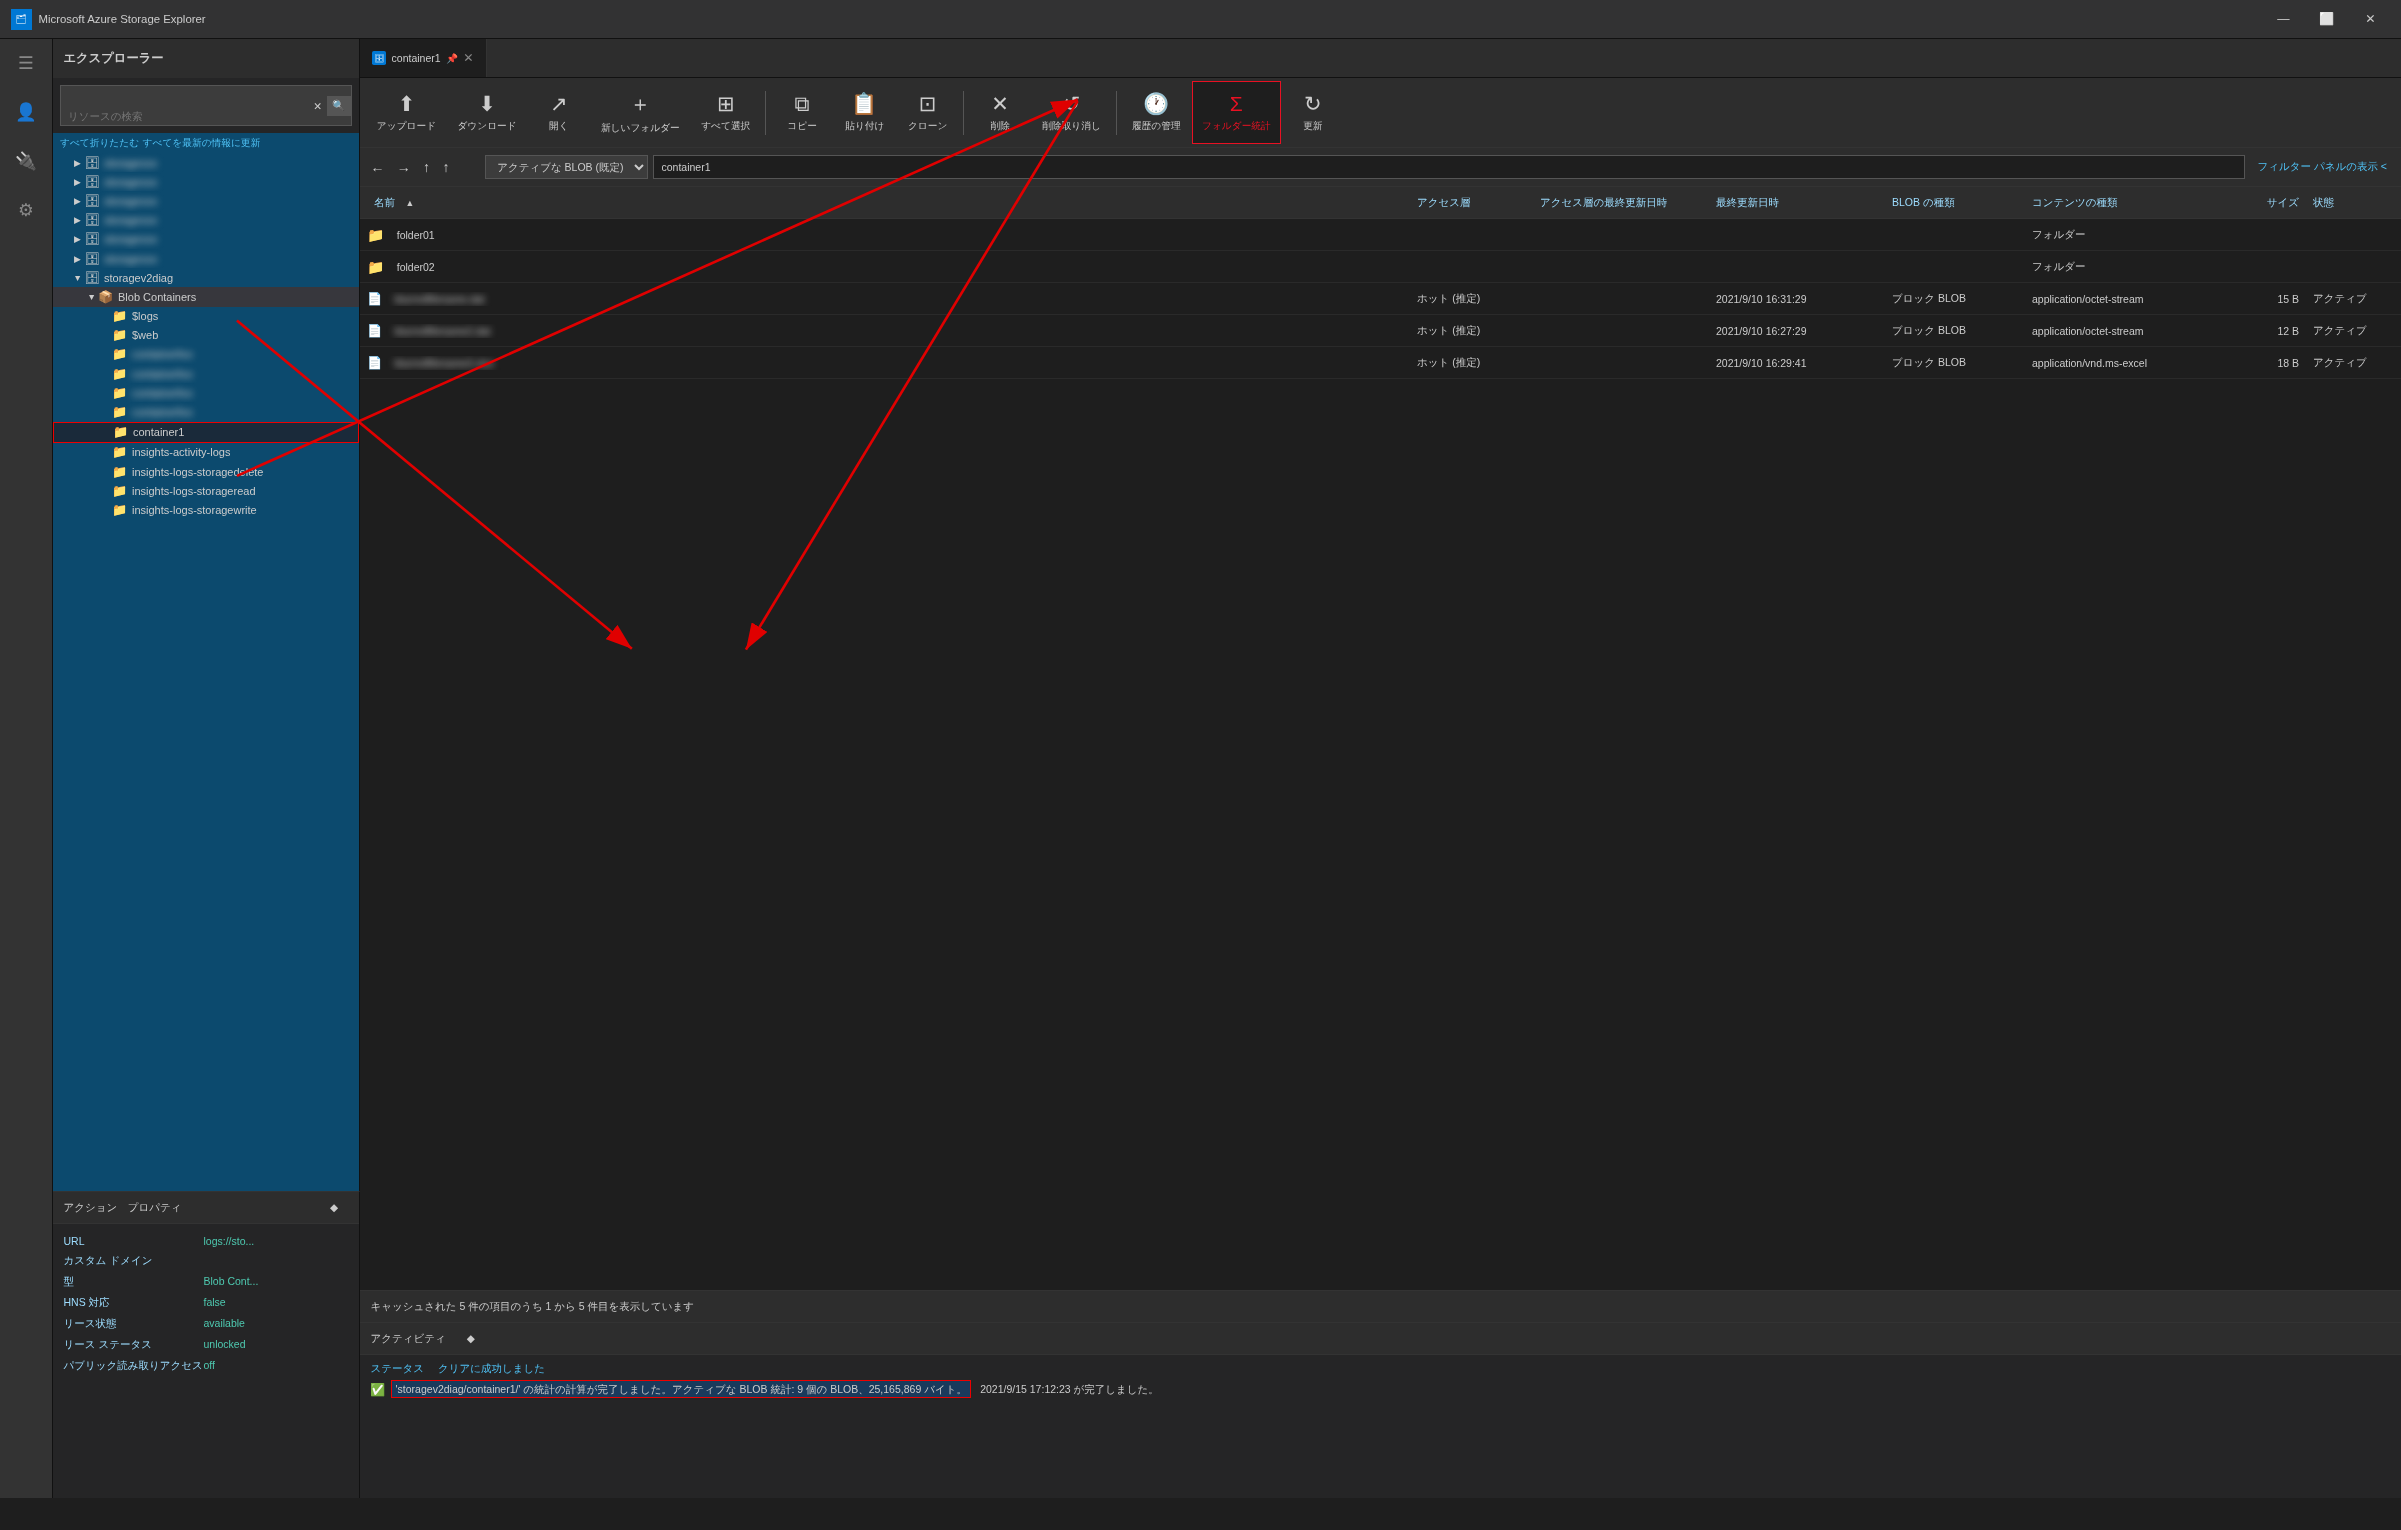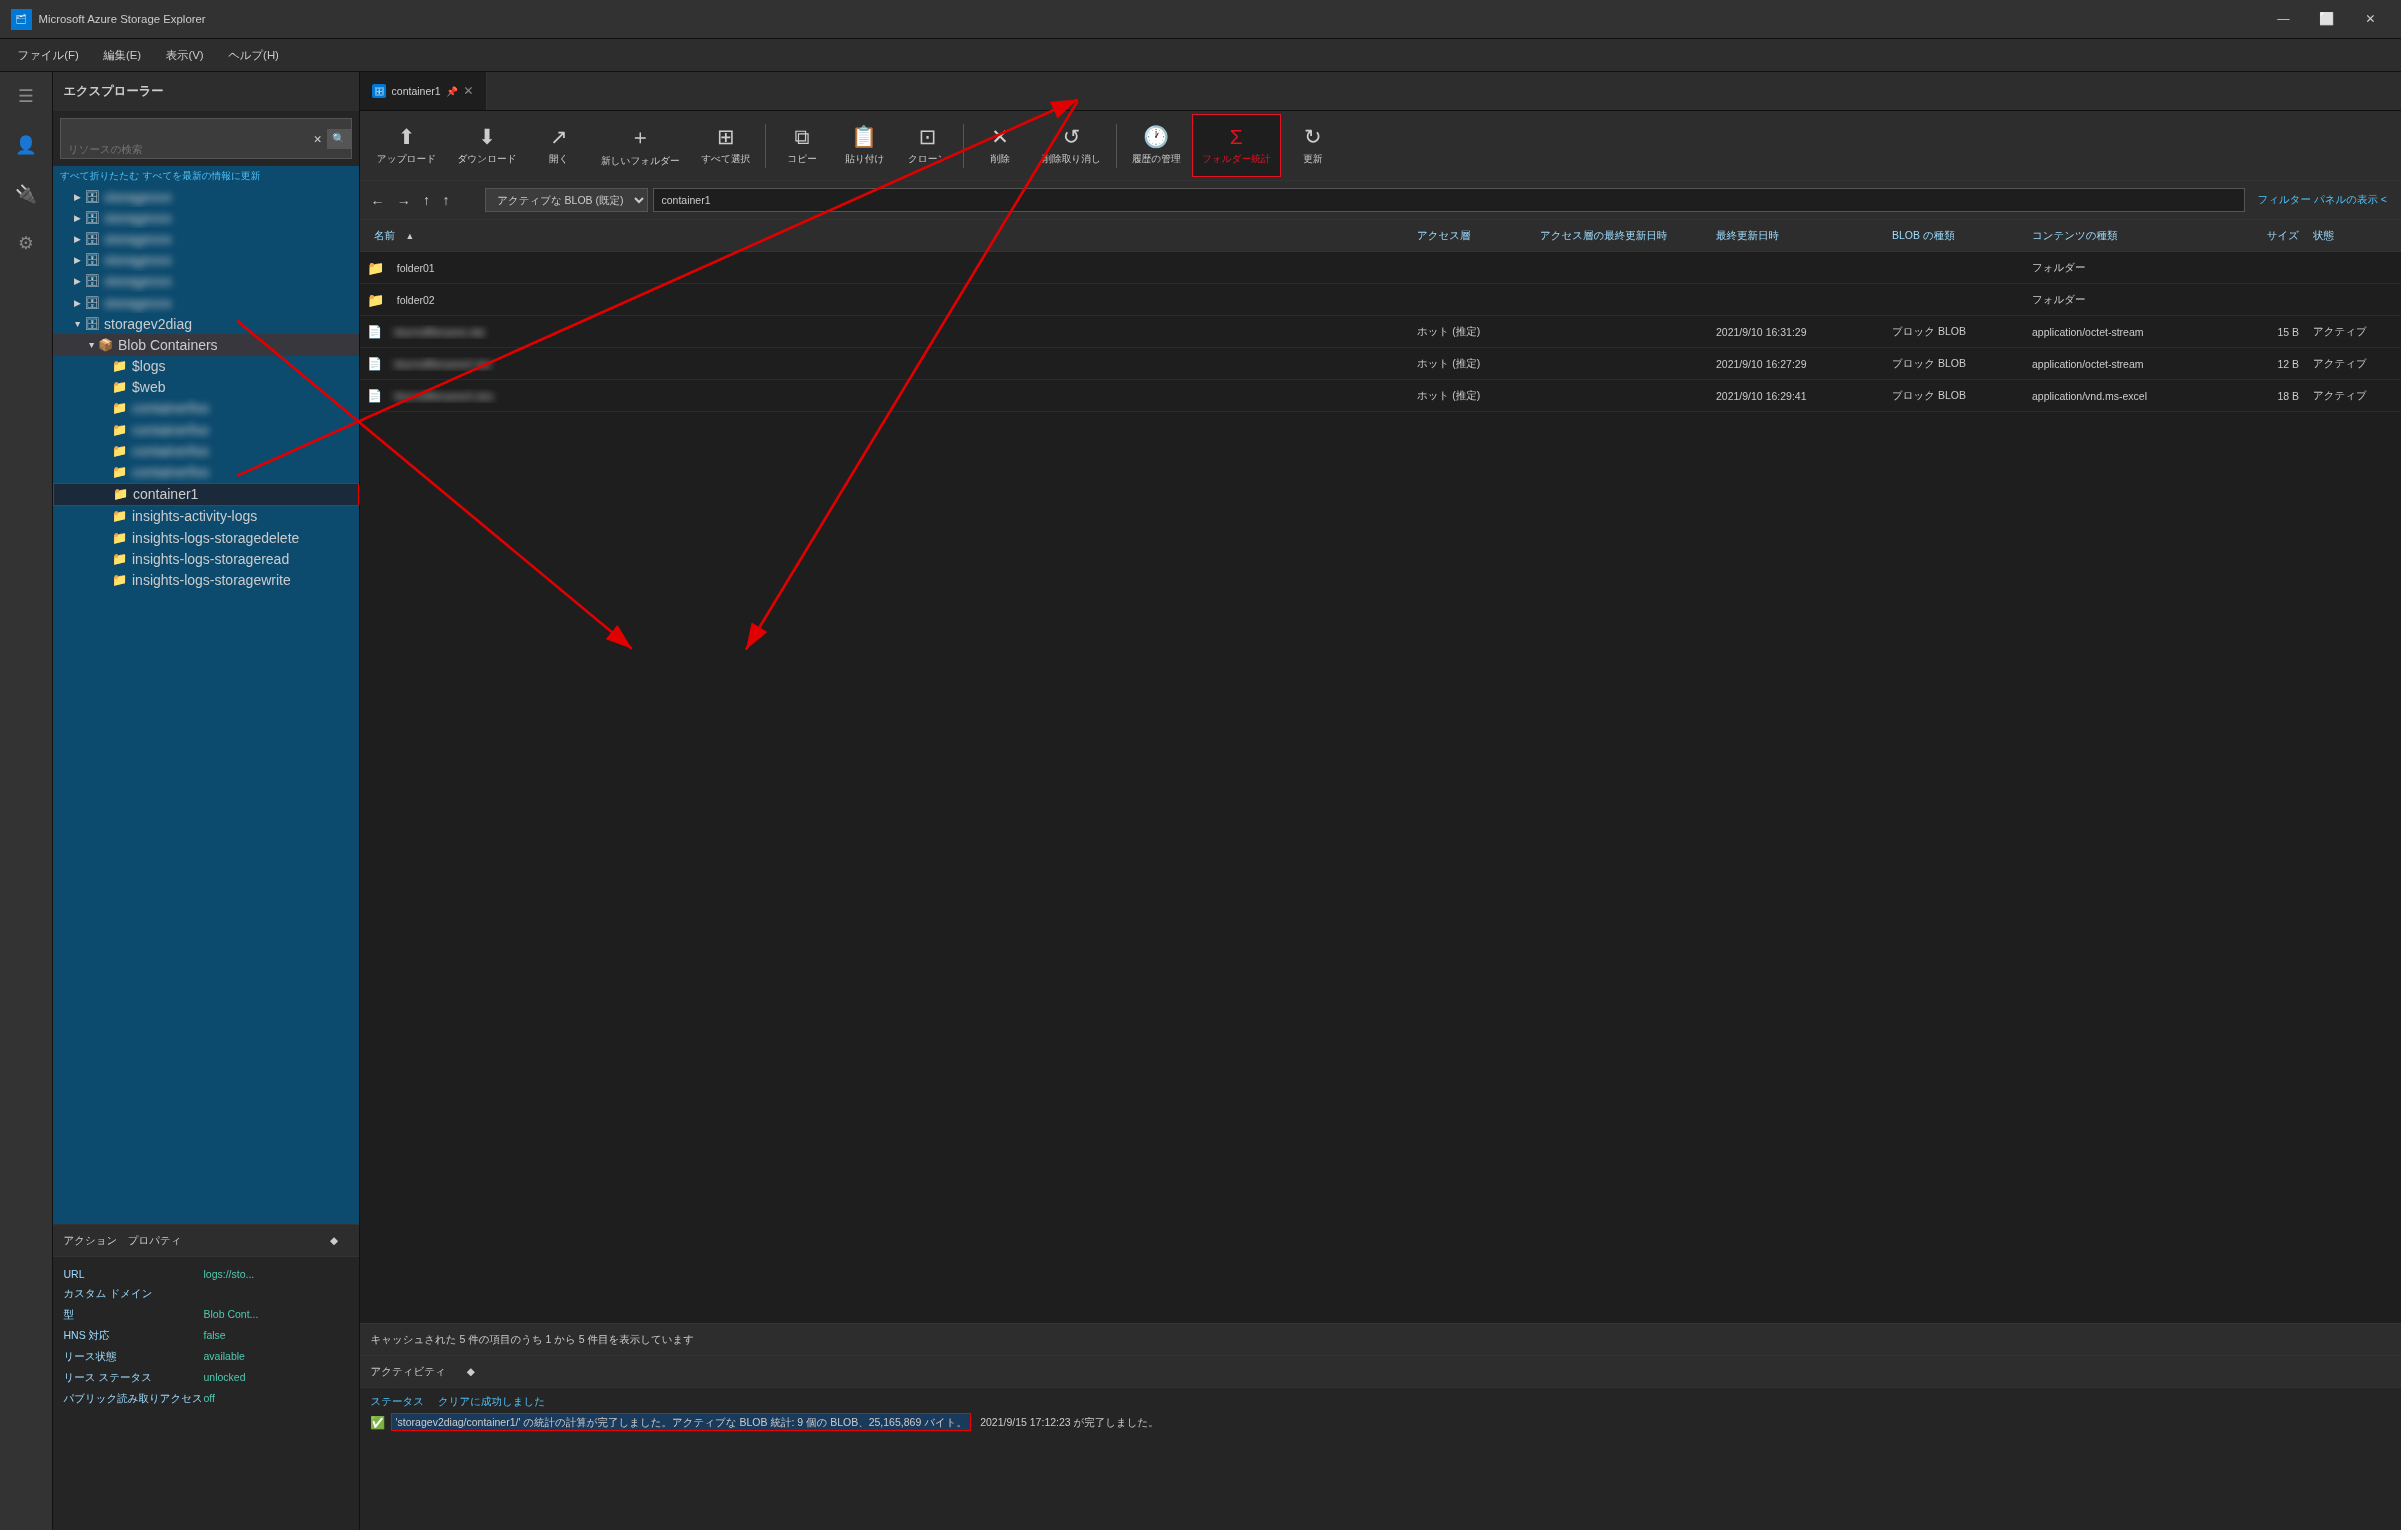--- a/index.html
+++ b/index.html
@@ -31,21 +31,21 @@
     .sidebar-actions span { cursor: pointer; }
 
     
     .tree { flex: 1; overflow-y: auto; overflow-x: hidden; }
     .tree-item { display: flex; align-items: center; padding: 2.6px 3.5px; cursor: pointer; white-space: nowrap; overflow: hidden; }
     .tree-item.selected { background: #37373d; }
     .tree-item.highlighted { background: #1a3a5c; border: 0.9px solid #e00; }
     .tree-indent { display: inline-block; width: 14px; flex-shrink: 0; }
     .tree-arrow { width: 14px; flex-shrink: 0; color: #cccccc; font-size: 8.8px; display: inline-flex; align-items: center; justify-content: center; }
     .tree-icon { width: 16px; flex-shrink: 0; margin-right: 3.5px; font-size: 12.3px; }
-    .tree-label { font-size: 14px; color: #cccccc; overflow: hidden; text-overflow: ellipsis; }
+    .tree-label { font-size: 11px; color: #cccccc; overflow: hidden; text-overflow: ellipsis; }
     .blurred { filter: blur(3.5px); user-select: none; }
 
     
     .bottom-left { width: 307px; background: #252526; border-right: 0.9px solid #111; border-top: 0.9px solid #333; flex-shrink: 0; }
     .panel-header { background: #2d2d2d; padding: 5.3px 10.5px; font-size: 10.5px; color: #ccc; display: flex; align-items: center; gap: 10.5px; height: 32px; border-bottom: 0.9px solid #333; text-align: center; }
     .panel-header span { cursor: pointer; }
     .panel-header .arrow { margin-left: auto; cursor: pointer; }
     .properties-table { padding: 7px 0; }
     .prop-row { display: flex; padding: 3.5px 10.5px; font-size: 10.5px; }
     .prop-key { color: #9cdcfe; width: 140px; flex-shrink: 0; }
@@ -129,26 +129,20 @@
       <span>🗂</span>
     </div>
     <span class="titlebar-title">Microsoft Azure Storage Explorer</span>
     <div class="titlebar-controls">
       <button class="titlebar-btn">—</button>
       <button class="titlebar-btn">⬜</button>
       <button class="titlebar-btn close">✕</button>
     </div>
   </div>
 
-  <div class="menubar">
-    <span class="menu-item">ファイル(F)</span>
-    <span class="menu-item">編集(E)</span>
-    <span class="menu-item">表示(V)</span>
-    <span class="menu-item">ヘルプ(H)</span>
-  </div>
 
   <div class="main-container">
 
     <div class="side-icon-bar">
       <div class="side-icon">☰</div>
       <div class="side-icon">👤</div>
       <div class="side-icon">🔌</div>
       <div class="side-icon">⚙</div>
     </div>
 

